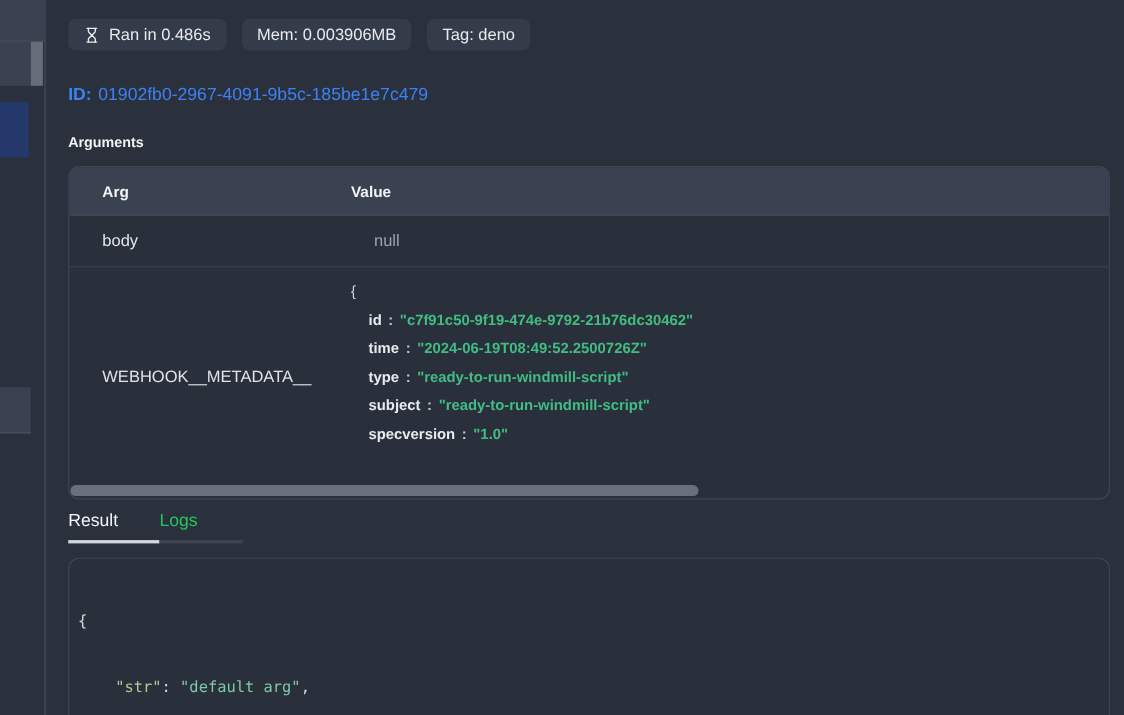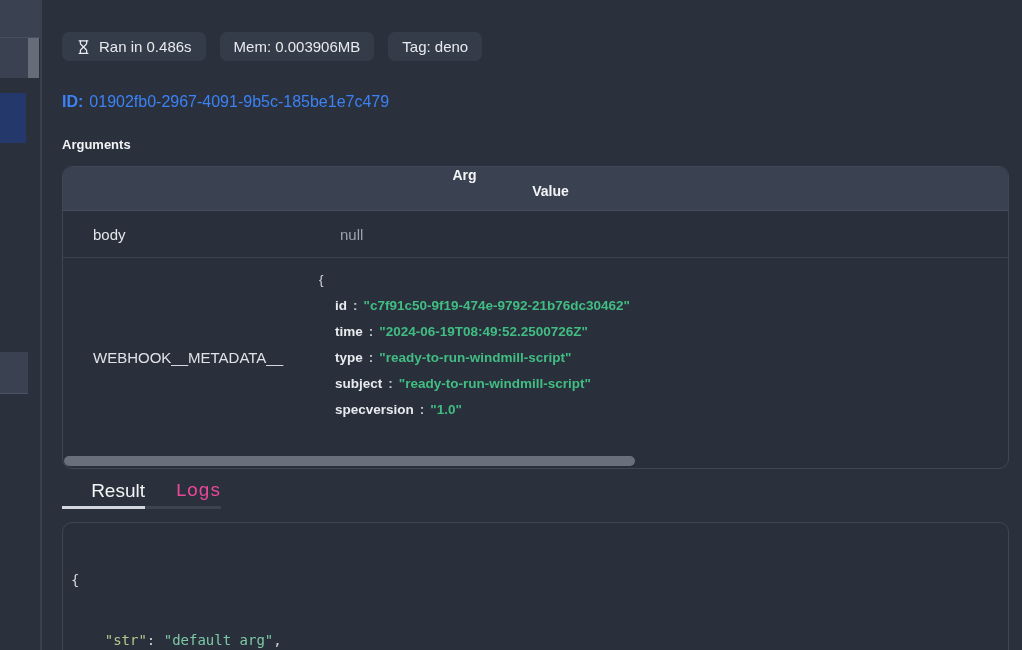--- a/index.html
+++ b/index.html
@@ -16,21 +16,21 @@
   .sb-header { position: absolute; left: 0; top: 0; width: 40px; height: 38px;
     background: #3a4252; border-bottom: 1px solid #465061; }
   .sb-list { position: absolute; left: 0; top: 38px; width: 28px; height: 40px; background: #3a4252; }
   .sb-vthumb { position: absolute; left: 28px; top: 38px; width: 11px; height: 40px; background: #666c78; }
   .sb-item-blue { position: absolute; left: 0; top: 93px; width: 26px; height: 50px; background: #24386b; }
   .sb-item-lower { position: absolute; left: 0; top: 352px; width: 28px; height: 42px;
     background: #3a4252; border-bottom: 1px solid #4a5263; }
   .sb-divider { position: absolute; left: 40px; top: 0; width: 2px; height: 650px; background: #39414f; }
 
   
-  .main { position: absolute; left: 42px; top: 15px; width: 980px; height: 562px;
+  .main { position: absolute; left: 42px; top: 0; width: 980px; height: 562px;
     padding: 17px 13px 0 20px; }
 
   
   .badges { display: flex; gap: 14px; align-items: center; }
   .badge { display: inline-flex; align-items: center; gap: 8px;
     background: #343b49; color: #e8eaee; border-radius: 7px;
     padding: 5px 14px; font-size: 15px; height: 29px; white-space: nowrap; }
   .badge svg { display: block; }
 
   
@@ -39,21 +39,21 @@
 
   
   .section-title { margin-top: 24px; font-size: 13px; font-weight: 700; color: #f1f3f5; }
 
   
   .arg-table { margin-top: 14px; width: 947px; height: 303px;
     border: 1px solid #3f4756; border-radius: 10px; position: relative;
     overflow: hidden; background: #2a303b; }
   .t-row { display: flex; width: 100%; }
   .t-head { height: 44px; background: #3a4150; border-bottom: 1px solid #454c5a;
-    align-items: center; font-size: 14px; font-weight: 700; color: #f3f4f6; flex-direction: column; }
+    align-items: center; font-size: 14px; font-weight: 700; color: #f3f4f6; }
   .t-col1 { width: 226px; padding-left: 30px; flex: none; }
   .t-col2 { flex: 1; padding-left: 30px; overflow: hidden; white-space: nowrap; }
   .t-body-row1 { height: 47px; align-items: center; border-bottom: 1px solid #3a4150;
     font-size: 15px; color: #e3e6ea; gap: 21px; }
   .muted { color: #9ca3af; }
   .t-body-row2 { height: 198px; font-size: 15px; color: #dfe2e7; }
   .t-body-row2 .t-col1 { display: flex; align-items: center; }
 
   
   .ov { padding-top: 9px; font-size: 13.5px; line-height: 26px; }
@@ -65,24 +65,24 @@
   .ov-val { color: #41bd83; font-weight: 600; }
 
   
   .h-scroll-track { position: absolute; left: 1px; right: 1px; bottom: 1px; height: 13px; }
   .h-scroll-thumb { position: absolute; left: 0; bottom: 1px; width: 571px; height: 10px;
     border-radius: 5px; background: #6a707b; }
 
   
   .results-title { margin-top: 19px; }
   .tabs { margin-top: 11px; display: flex; height: 29px; }
-  .tab { position: relative; display: flex; align-items: flex-start; justify-content: flex-end;
-    font-size: 19px; cursor: pointer; }
+  .tab { position: relative; display: flex; align-items: flex-start; justify-content: flex-start;
+    font-size: 16px; cursor: pointer; }
   .tab-result { width: 83px; color: #f3f4f6; }
-  .tab-logs { width: 76px; color: #ec4899; font-family: Liberation Mono, monospace; }
+  .tab-logs { width: 76px; color: #22c55e; }
   .tab-underline { position: absolute; left: 0; bottom: 0; width: 100%; height: 3px; }
   .tab-result .tab-underline { background: #d3d7dd; }
   .tab-logs .tab-underline { background: #3c4452; }
 
   .code-box { margin-top: 13px; width: 947px; height: 160px;
     border: 1px solid #3f4756; border-radius: 10px;
     padding: 9px 10px 0 8px; background: #2a303b; }
   .code { font-family: "DejaVu Sans Mono", monospace; font-size: 14px;
     line-height: 19.7px; white-space: pre; color: #d3d6da; }
   .ck { color: #b4c88e; }

